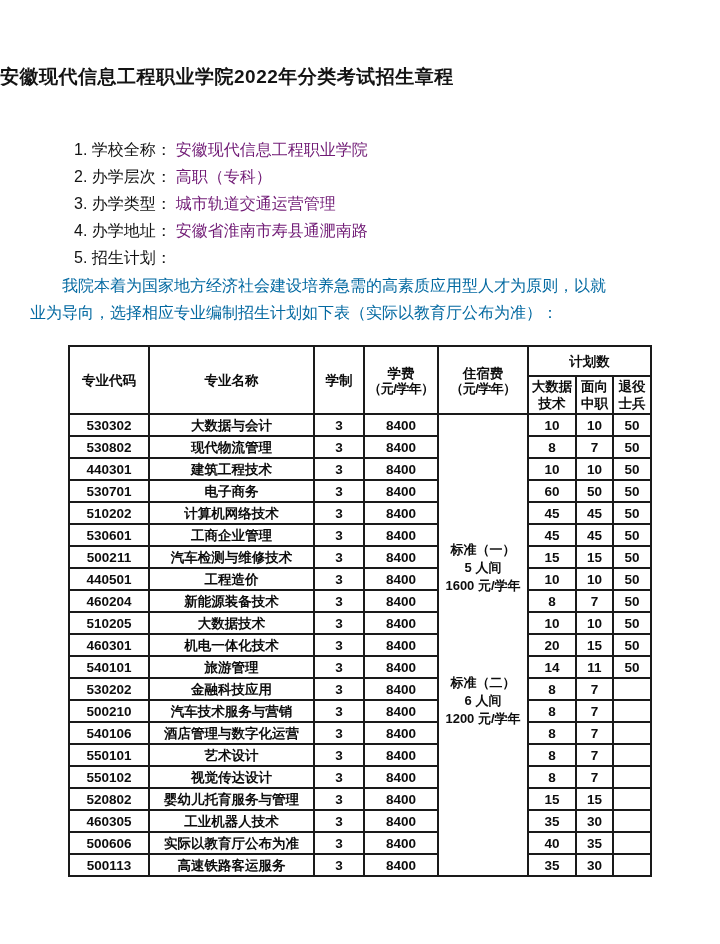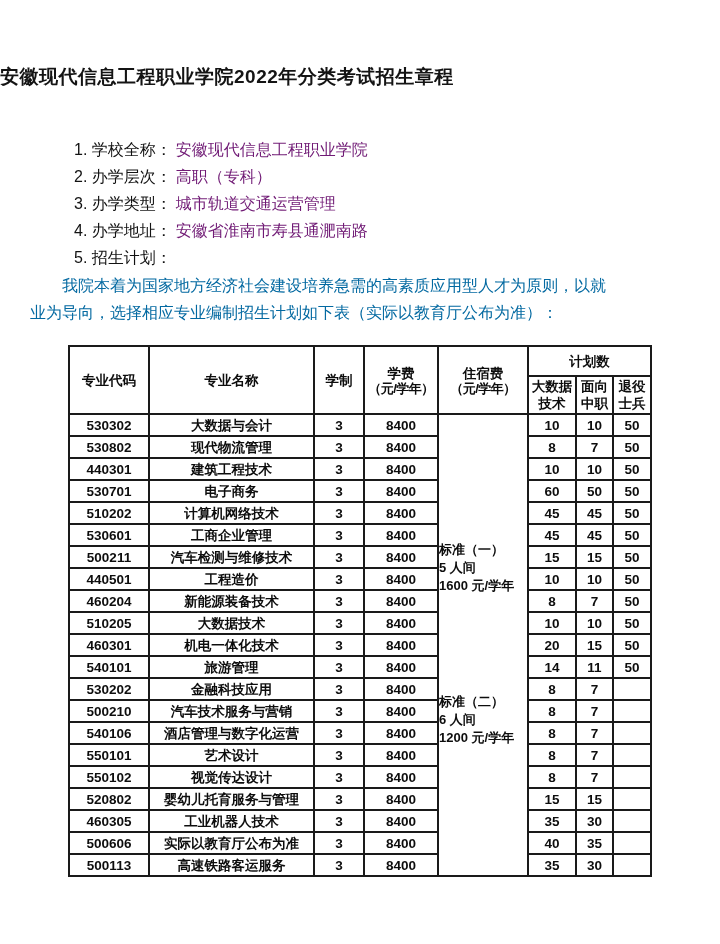--- a/index.html
+++ b/index.html
@@ -59,27 +59,27 @@
   }
   .hrow1 th { height: 30px; }
   .hrow2 th { height: 38px; }
   .plan-table tbody td { height: 22px; }
   .unit { font-size: 13px; line-height: 14px; white-space: nowrap; letter-spacing: -0.5px; }
   .cell-name { text-align: left; padding-left: 4px; white-space: nowrap; border-radius: 9px; }
   .accom-cell { position: relative; }
   .accom-note {
     position: absolute;
     left: 0; width: 100%;
-    text-align: left;
+    text-align: center;
     font-size: 13px;
     line-height: 18px;
     white-space: nowrap;
   }
   .accom-note-1 { top: 33.3%; transform: translateY(-50%); }
-  .accom-note-2 { top: 62.1%; transform: translateY(-50%); margin-top: 19px; }
+  .accom-note-2 { top: 62.1%; transform: translateY(-50%); }
 </style>
 </head>
 <body>
 
 <div class="page">
 
   <div class="doc-title">安徽现代信息工程职业学院2022年分类考试招生章程</div>
 
   <div class="info-list">
     <div class="info-item">

